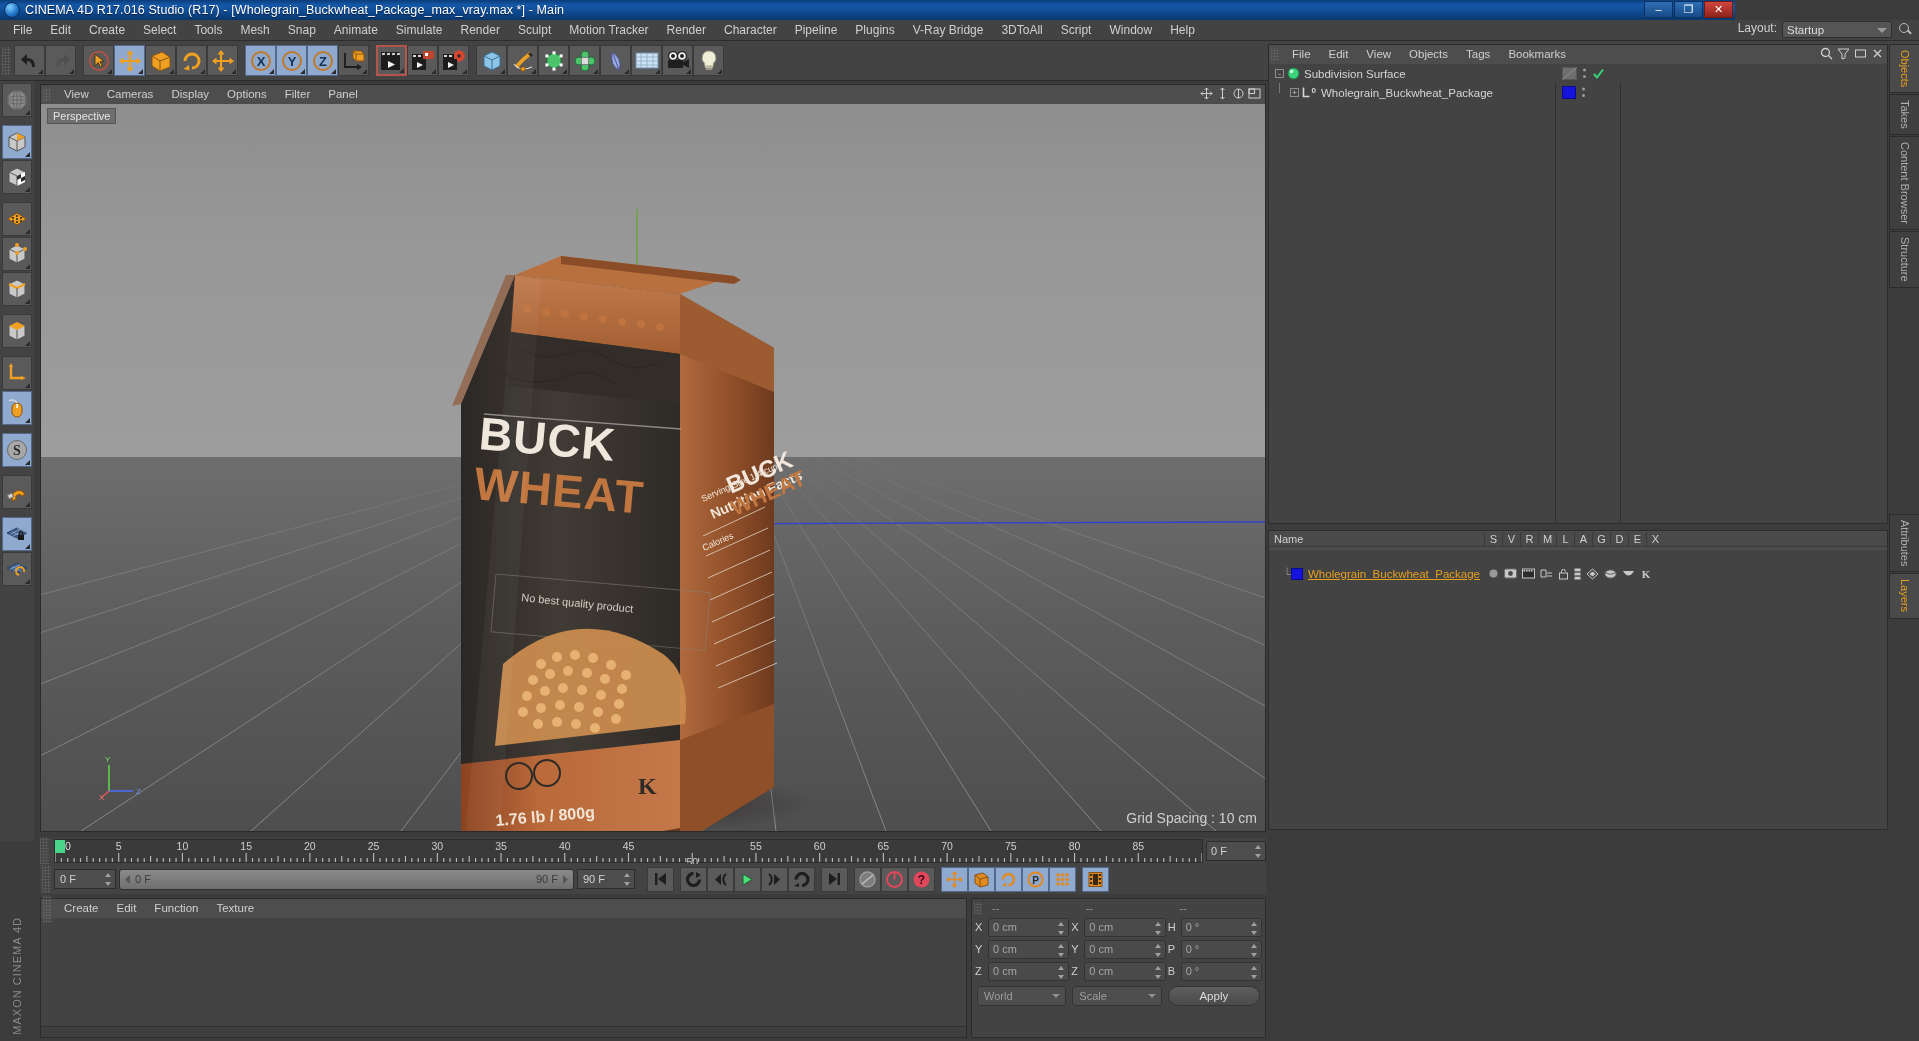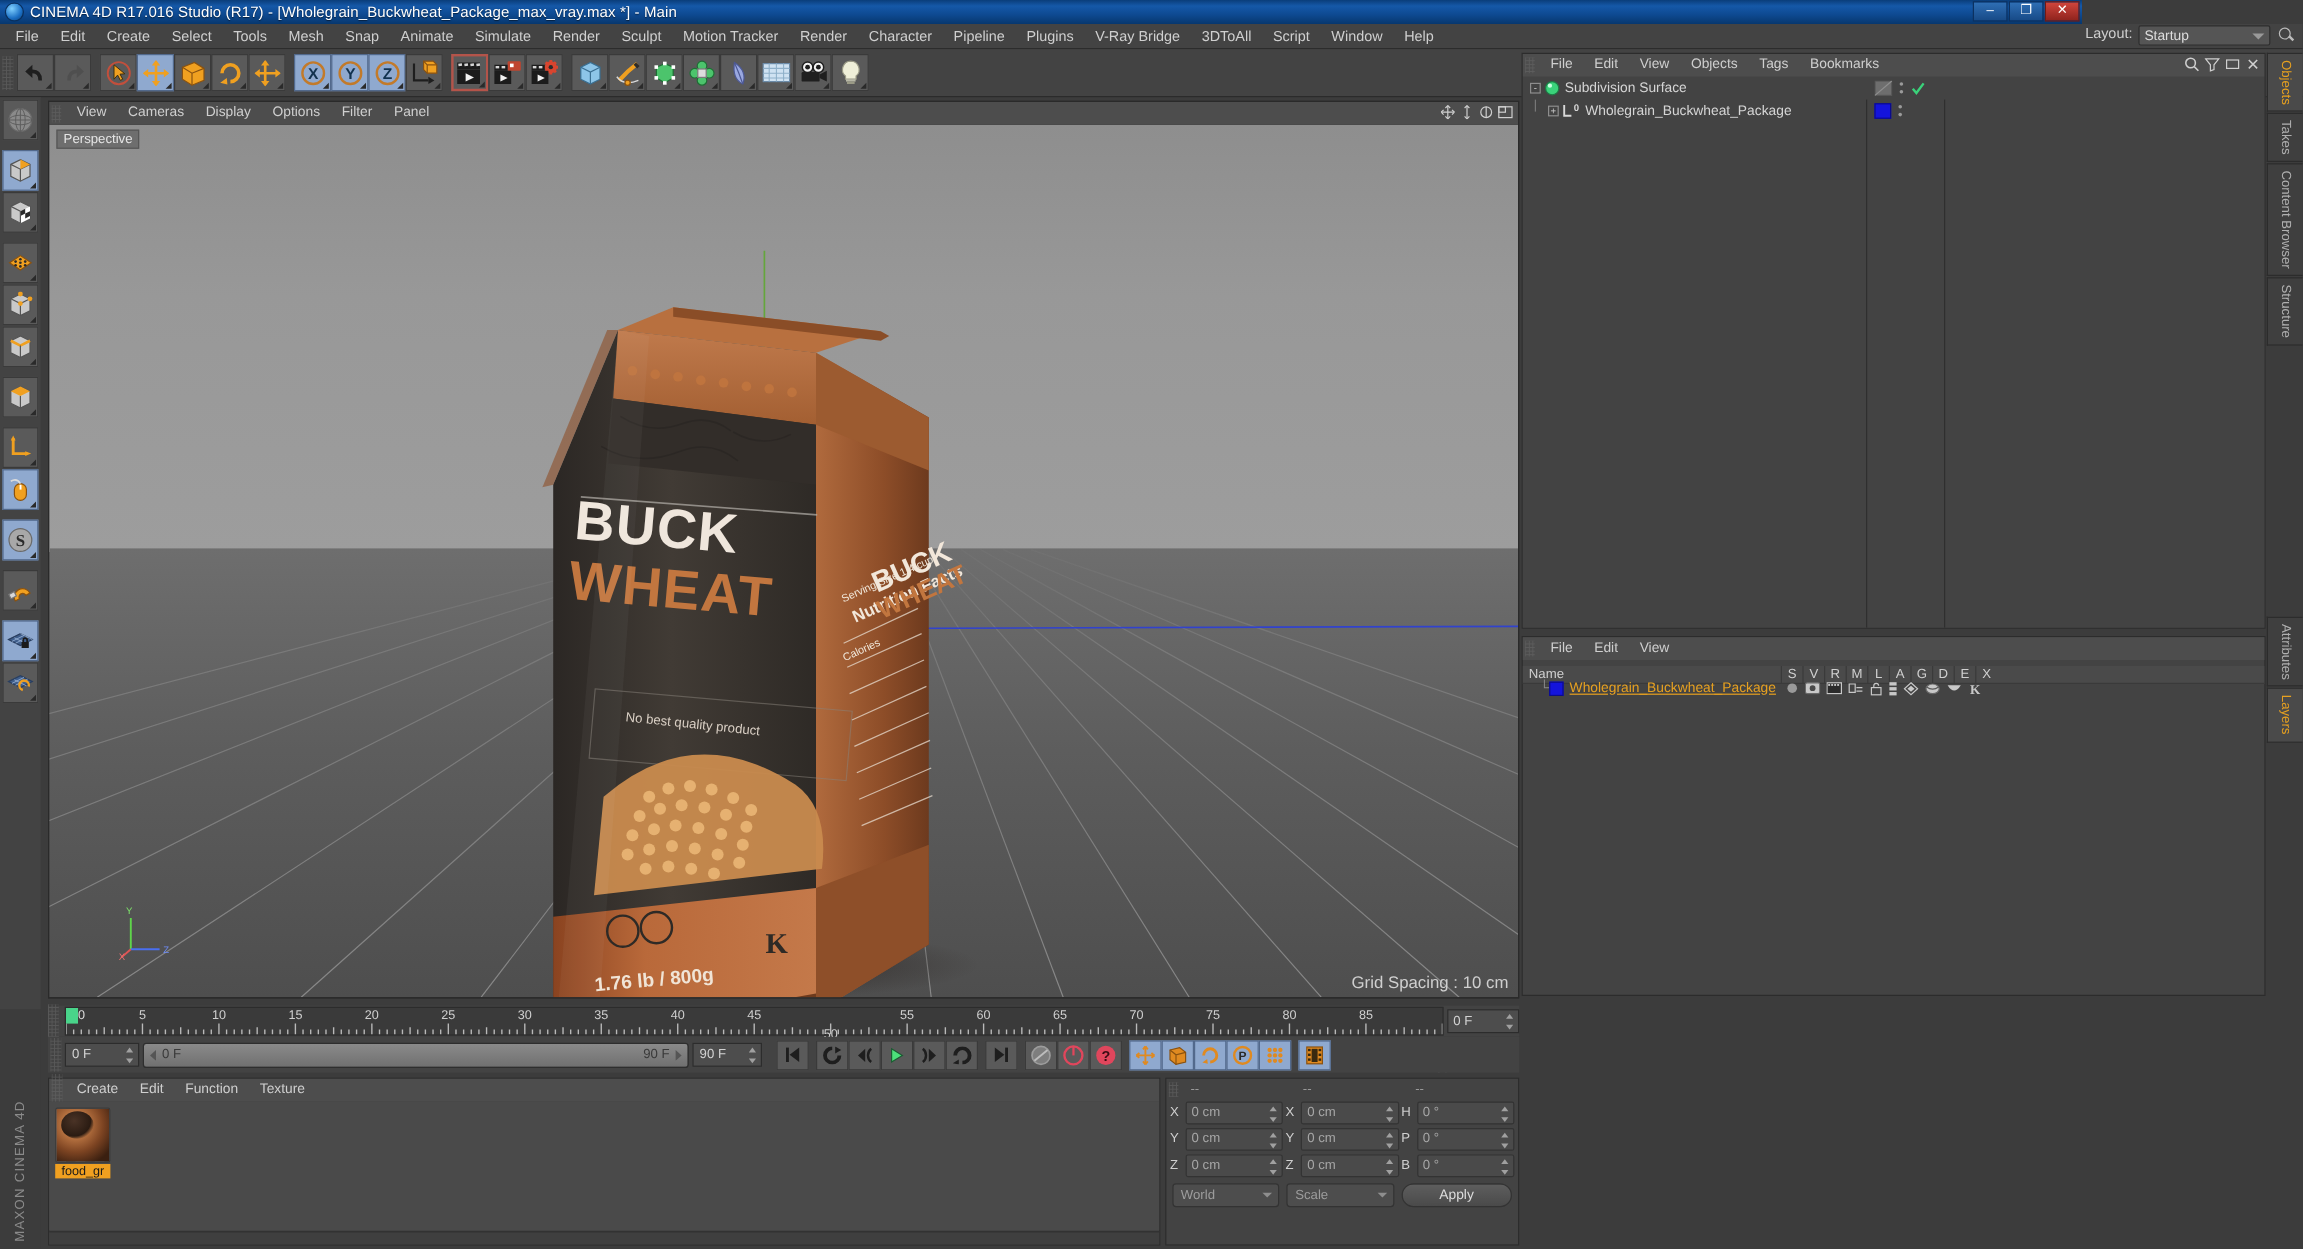--- a/index.html
+++ b/index.html
@@ -278,21 +278,21 @@
   .tree-line{ position:absolute;background:#777; }
   #obj-col-div{ position:absolute;left:286px;top:19px;width:1px;bottom:0;background:#2f2f2f;}
   #obj-col-div2{ position:absolute;left:351px;top:19px;width:1px;bottom:0;background:#2f2f2f;}
 
   
   #laymgr{
     position:absolute;left:1268px;top:530px;width:620px;height:300px;
     background:#434343;border:1px solid #2c2c2c;
   }
   #lay-head{
-    position:absolute;left:0;top:24px;right:0;height:15px;background:#4a4a4a;
+    position:absolute;left:0;top:1px;right:0;height:15px;background:#4a4a4a;
     display:flex;align-items:center;font-size:11px;color:#d0d0d0;
     border-bottom:1px solid #3a3a3a;
   }
   #lay-head .nm{ width:215px;padding-left:5px; }
   #lay-head .col{ width:18px;text-align:center;border-left:1px solid #3a3a3a;height:15px;line-height:15px;}
   #lay-row{
     position:absolute;left:0;top:34px;right:0;height:17px;display:flex;align-items:center;
     font-size:11.5px;color:#e6a020;
   }
 
@@ -1340,28 +1340,20 @@
 <div id="matmgr">
   <div id="mat-menu">
     <div class="grip"></div>
     <div id="mat-menu-host" style="display:flex;align-items:center;">
         <div class="mi">Create</div>
         <div class="mi">Edit</div>
         <div class="mi">Function</div>
         <div class="mi">Texture</div>
       </div>
   </div>
-  <div id="mat-body">
-    <div id="mat-host" style="display:flex;gap:8px;">
-        <div class="mat-chip">
-          <div class="mat-thumb"></div>
-          <div class="mat-name">food_gr</div>
-        </div>
-      </div>
-  </div>
   <div id="mat-scroll"></div>
 </div>
 
 <div id="coords">
   <div id="co-head">
     <span class="grip" style="height:12px;width:8px;margin-right:2px;"></span>
     <span class="lbl">--</span>
     <span class="lbl">--</span>
     <span class="lbl">--</span>
   </div>

